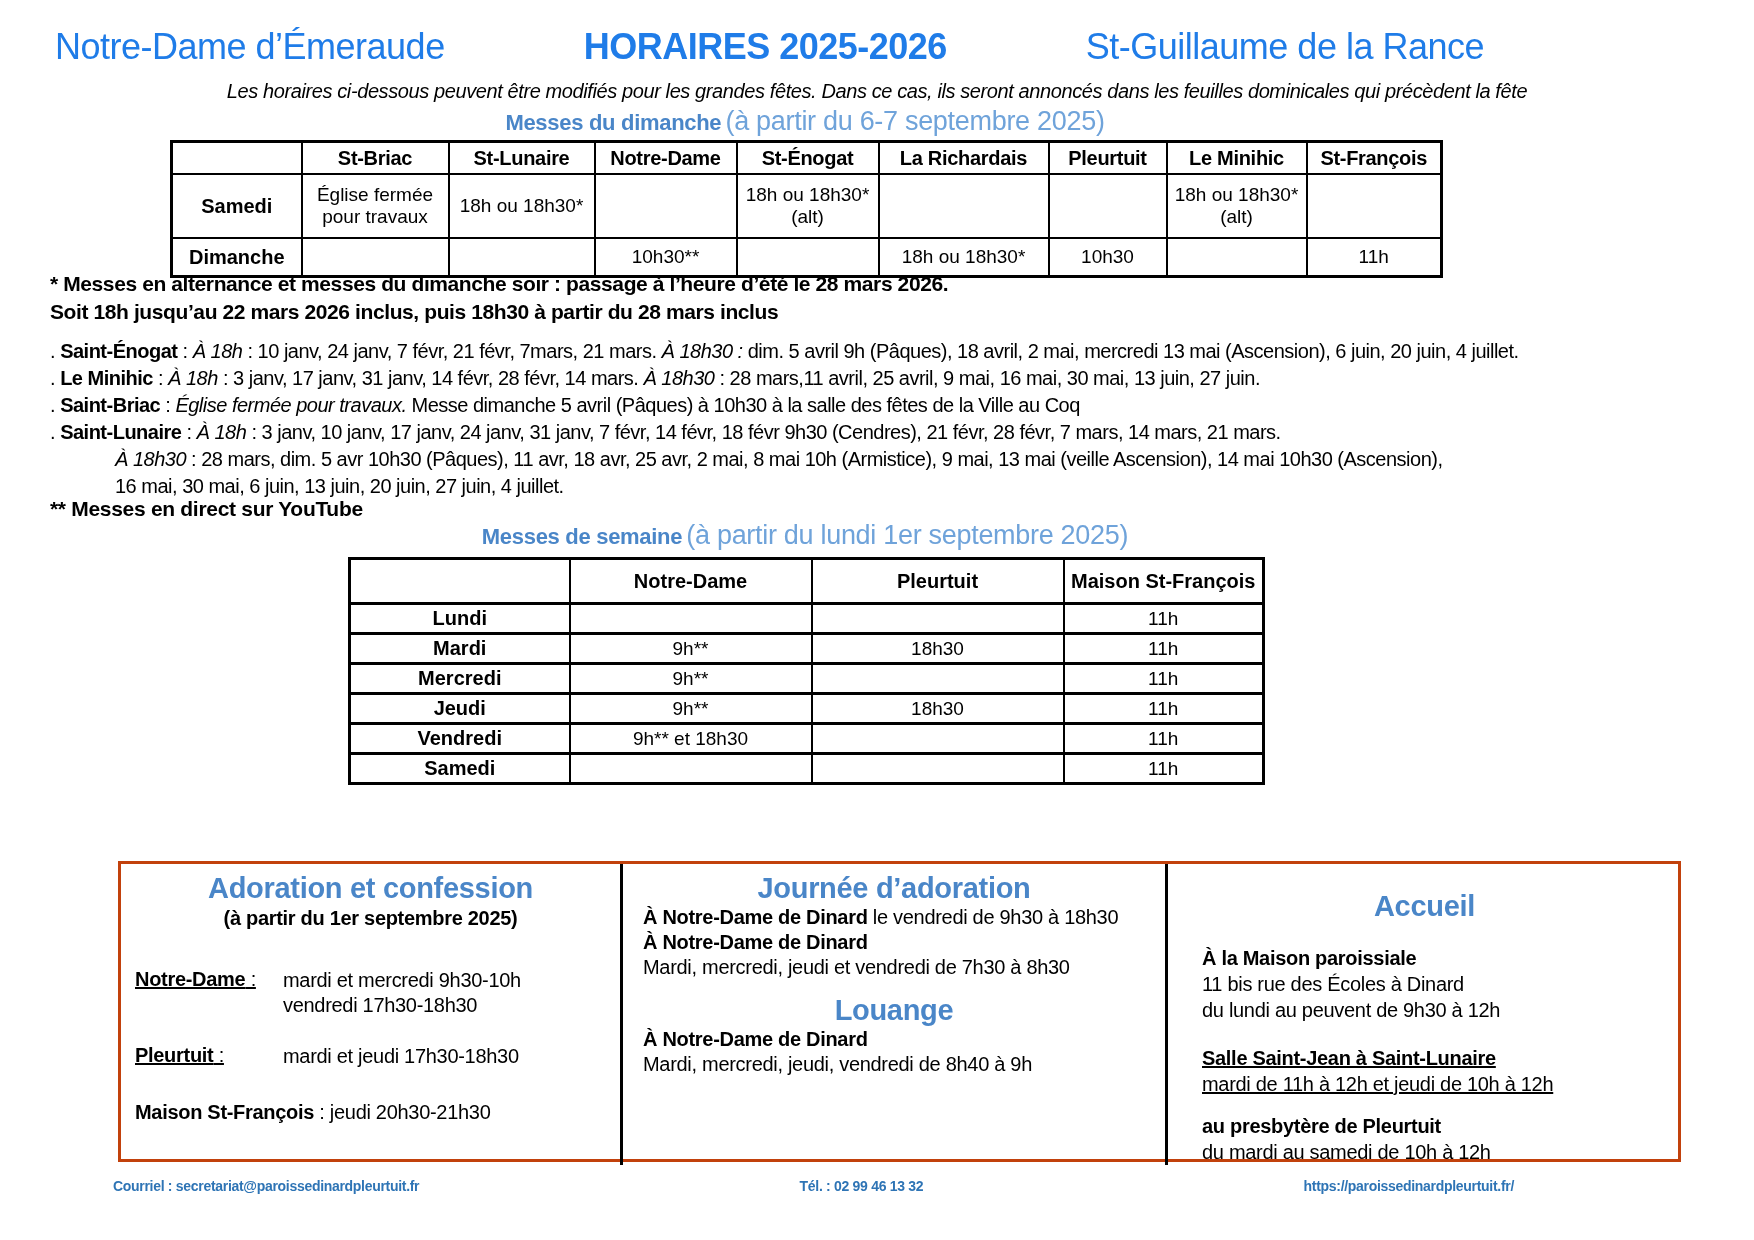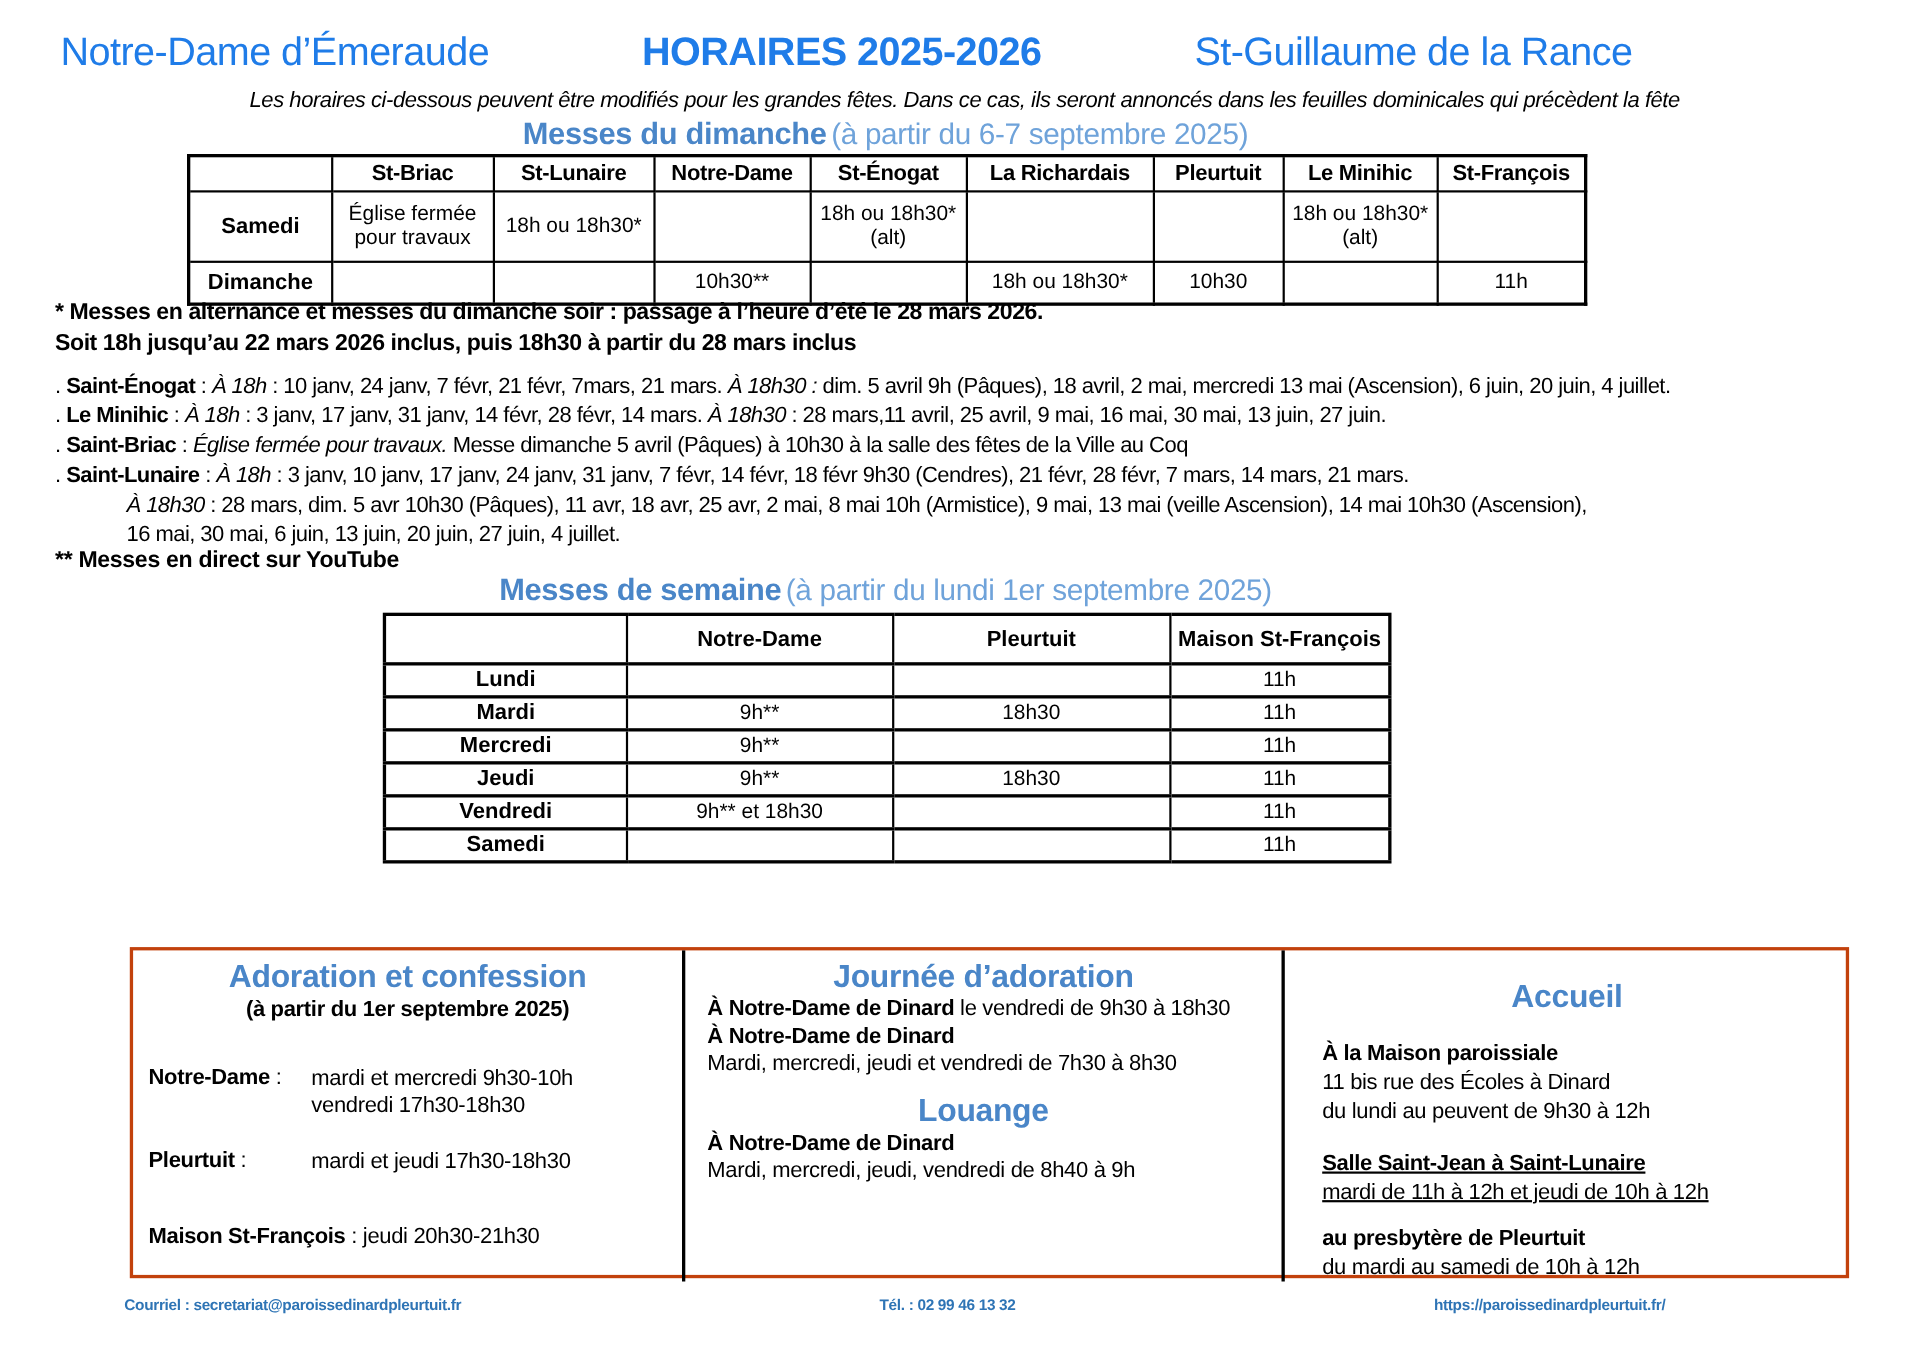--- a/index.html
+++ b/index.html
@@ -9,21 +9,21 @@
 
   
   .top-header{top:26px;left:0;right:0;display:flex;justify-content:space-between;
               padding:0 270px 0 55px;font-size:36px;color:#1f7ce8;letter-spacing:-0.5px;}
   .top-header .bold{font-weight:bold;}
 
   .notice{top:80px;width:100%;text-align:center;font-style:italic;font-size:20px;
           letter-spacing:-0.4px;}
 
   .section-heading{left:0;width:1610px;text-align:center;letter-spacing:-0.3px;}
-  .sh-main{color:#4a86c8;font-weight:bold;font-size:28px;}
+  .sh-main{color:#4a86c8;font-weight:bold;font-size:22px;}
   .sh-sub{color:#6fa3da;font-size:27px;}
 
   table{border-collapse:collapse;table-layout:fixed;}
   td,th{overflow:hidden;}
 
   
   .sunday-table{left:170px;top:140px;}
   .sunday-table table{width:1270px;}
   .sunday-table th,.sunday-table td{border:2px solid #000;text-align:center;
       vertical-align:middle;font-size:19px;white-space:pre-line;line-height:1.15;padding:1px 2px;}
@@ -54,21 +54,21 @@
 
   
   .bottom-box{left:118px;top:861px;width:1563px;height:301px;border:3px solid #c2410c;
               display:grid;grid-template-columns:499px 545px 516px;box-sizing:border-box;}
   .bcol{box-sizing:border-box;padding:8px 14px 0 14px;}
   .bcol+.bcol{border-left:3px solid #000;}
   .box-title{text-align:center;color:#4a86c8;font-weight:bold;font-size:29px;letter-spacing:-0.3px;}
   .box-sub{text-align:center;font-weight:bold;font-size:20px;margin-top:2px;letter-spacing:-0.3px;}
   .b{font-weight:bold;}
   .entry{display:flex;font-size:20px;letter-spacing:-0.3px;}
-  .entry-label{font-weight:bold;min-width:148px;}
+  .entry-label{font-weight:bold;min-width:148px;text-decoration:underline;}
   .entry-lines{line-height:25px;}
   .mid-line{font-size:20px;letter-spacing:-0.3px;padding-left:6px;line-height:25px;}
   .mid-title{margin-top:14px;}
   .mid-title .suffix{color:#000;font-weight:normal;font-size:25px;}
   .acc-group{padding-left:20px;font-size:20px;line-height:26px;letter-spacing:-0.3px;}
 
   
   .footer{top:1178px;left:0;right:0;display:flex;justify-content:space-between;
           padding:0 240px 0 113px;color:#2e74b5;font-weight:bold;font-size:14px;letter-spacing:-0.3px;}
   .footer a{color:#2e74b5;text-decoration:none;}
@@ -233,21 +233,21 @@
     <div class="box-title">Adoration et confession</div>
     <div class="box-sub">(à partir du 1er septembre 2025)</div>
     <div class="entry" style="margin-top:38px;">
       <span class="entry-label"><span>Notre-Dame</span><span style="font-weight:normal;"> : </span></span>
       <span class="entry-lines"><span>mardi et mercredi 9h30-10h</span><br><span>vendredi 17h30-18h30</span></span>
     </div>
     <div class="entry" style="margin-top:26px;">
       <span class="entry-label"><span>Pleurtuit</span><span style="font-weight:normal;"> : </span></span>
       <span class="entry-lines"><span>mardi et jeudi 17h30-18h30</span></span>
     </div>
-    <div class="entry" style="margin-top:44px;">
+    <div class="entry" style="margin-top:32px;">
       <span><span class="b">Maison St-François</span><span> : jeudi 20h30-21h30</span></span>
     </div>
   </div>
 
   <div class="bcol">
     <div class="box-title">Journée d’adoration</div>
     <div class="mid-line"><span class="b">À Notre-Dame de Dinard</span><span> le vendredi de 9h30 à 18h30</span></div>
     <div class="mid-line b">À Notre-Dame de Dinard</div>
     <div class="mid-line">Mardi, mercredi, jeudi et vendredi de 7h30 à 8h30</div>
     <div class="box-title mid-title">Louange</div>

